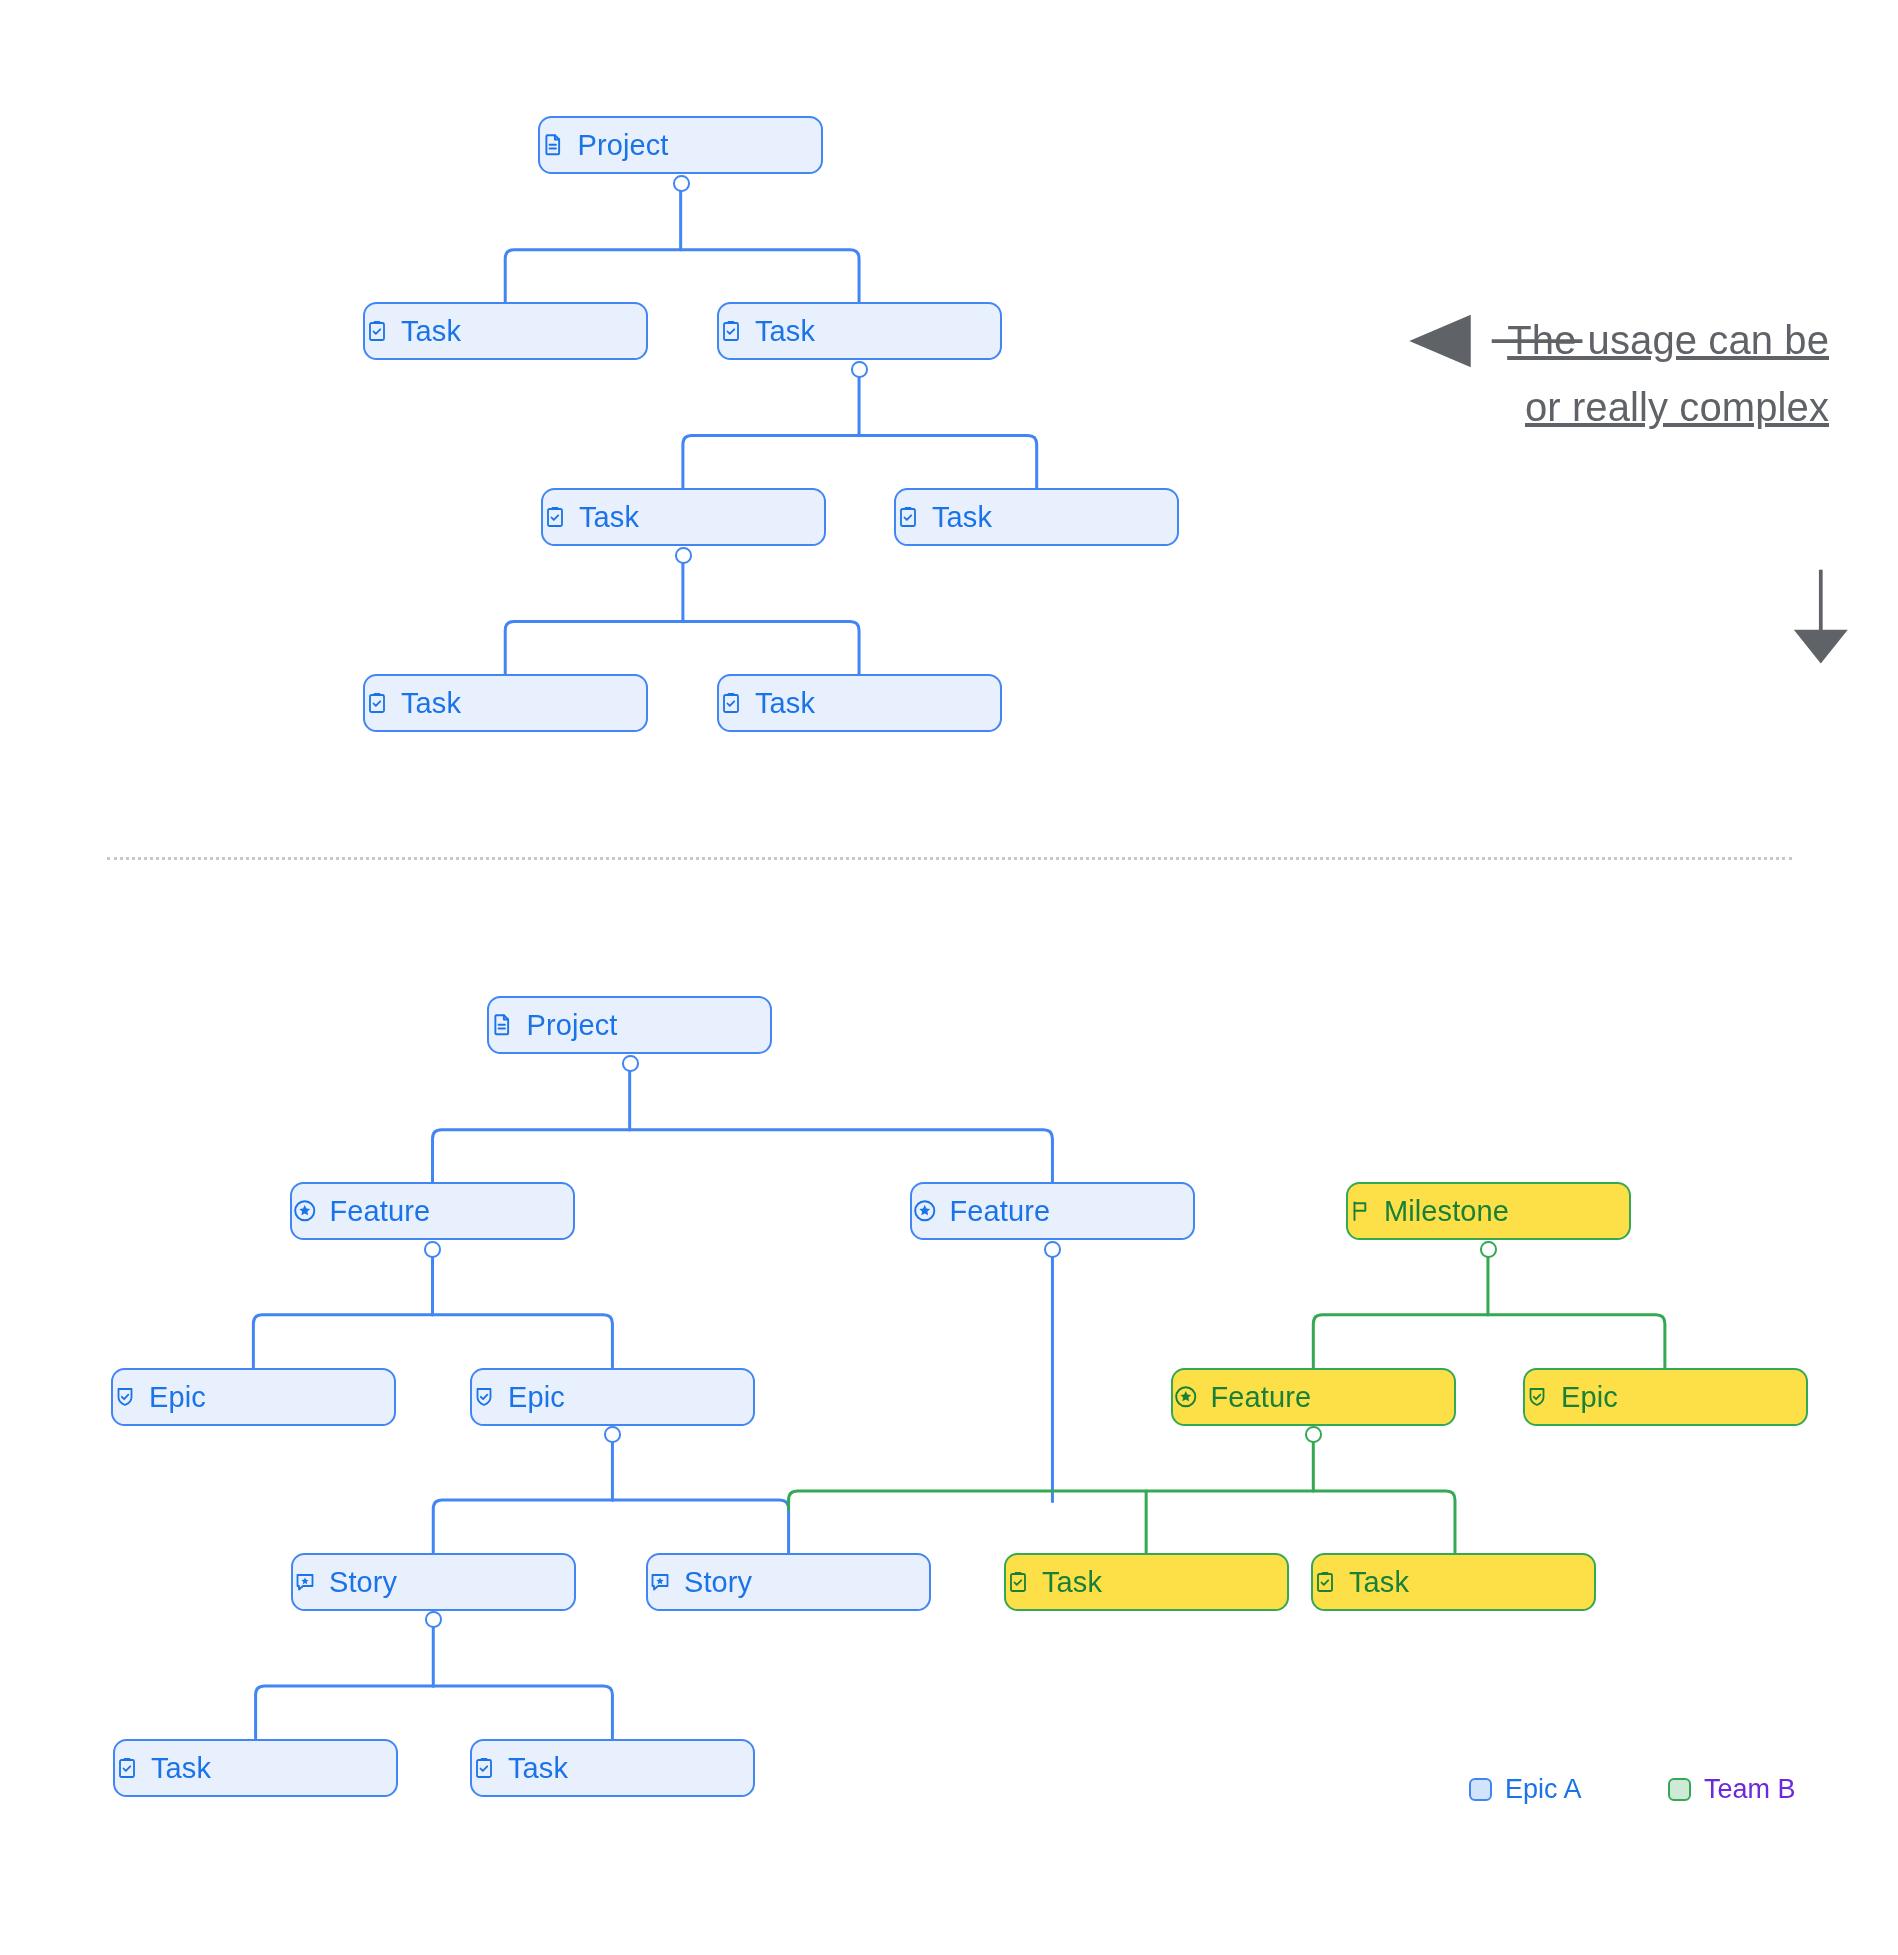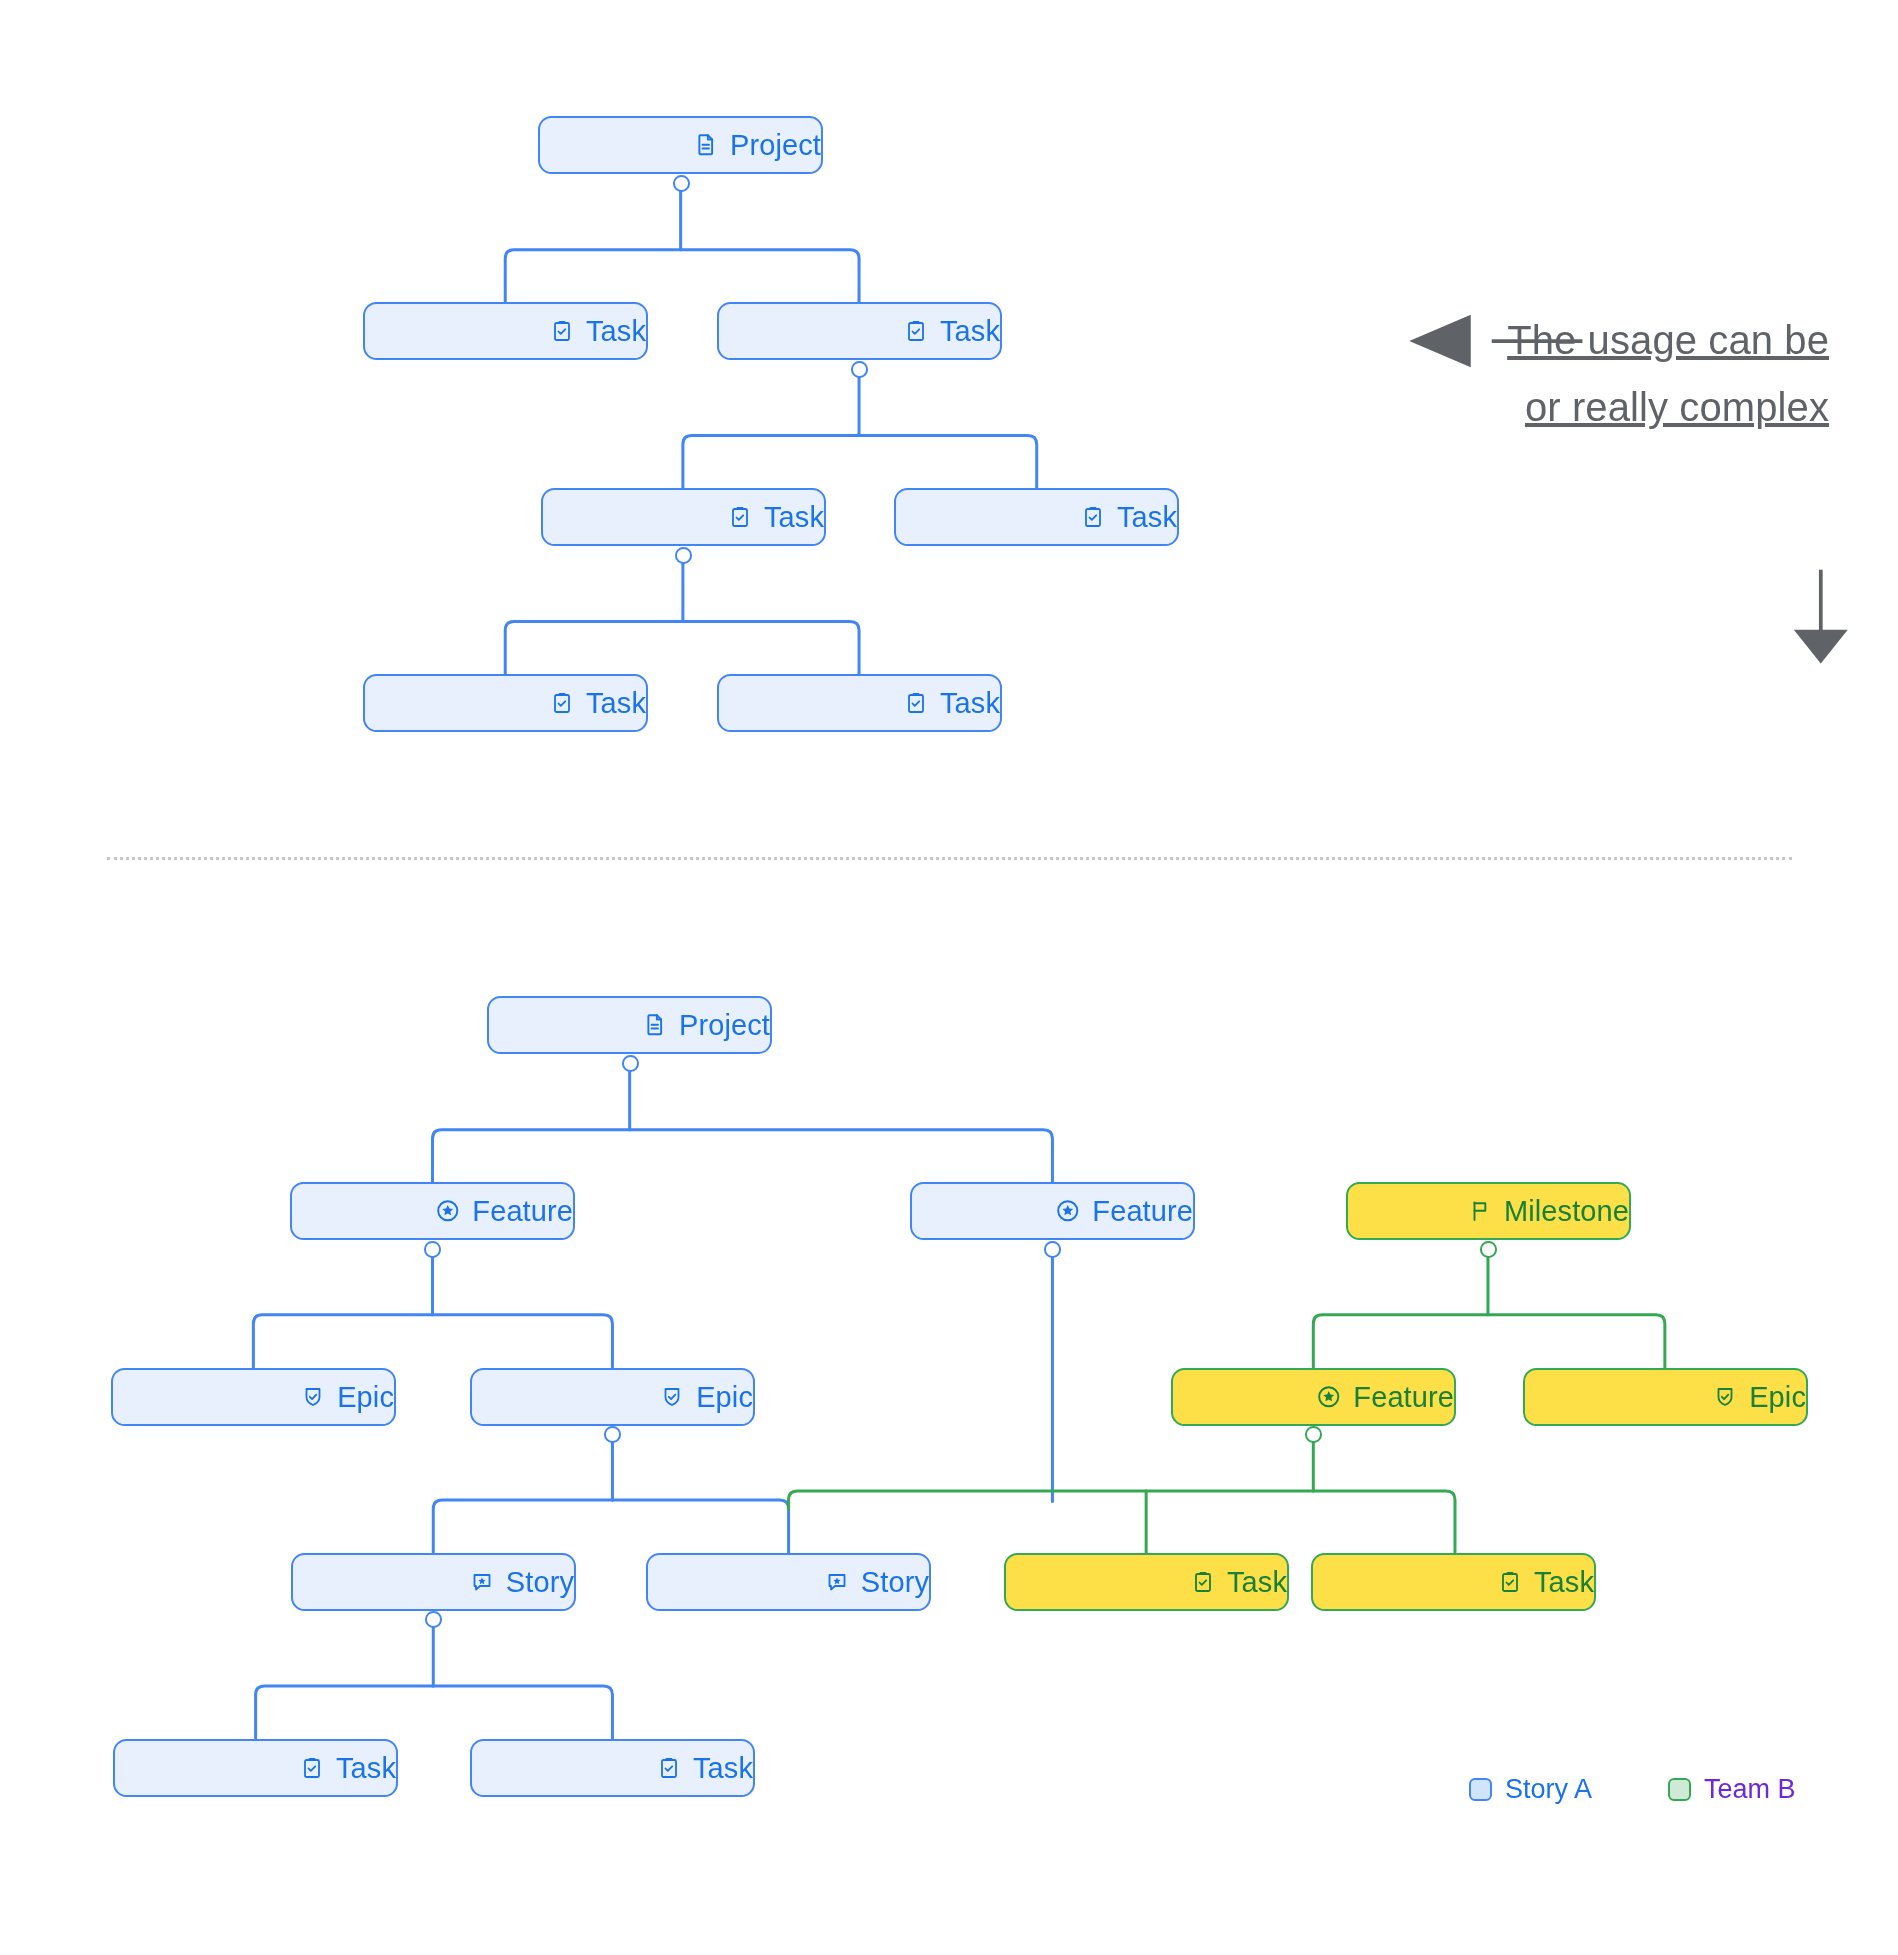--- a/index.html
+++ b/index.html
@@ -6,21 +6,21 @@
   body{
     width:1898px;height:1955px;position:relative;overflow:hidden;
     font-family:"Liberation Sans","DejaVu Sans",sans-serif;
     -webkit-font-smoothing:antialiased;
   }
   #canvas{position:absolute;left:0;top:0;width:1898px;height:1955px;}
   svg.links{position:absolute;left:0;top:0;width:1898px;height:1955px;pointer-events:none;}
 
   .node{
     position:absolute;box-sizing:border-box;
-    display:flex;align-items:center;justify-content:flex-end;gap:12px;
+    display:flex;align-items:center;justify-content:flex-start;gap:12px;
     border-radius:13.5px;border:2.2px solid;
     font-size:29px;letter-spacing:0.1px;white-space:nowrap;
   }
   .node .lbl{line-height:1;}
   .node svg{display:block;flex:0 0 auto;}
 
   .blue{background:#e8f0fe;border-color:#4285f4;color:#1a73e8;}
   .green{background:#fde047;border-color:#34a853;color:#188038;}
 
   .port{position:absolute;width:16.5px;height:16.5px;border-radius:50%;
@@ -340,21 +340,21 @@
   </div>
 
   <div class="note" style="left:1447px;top:313px;width:382px;">
     <span class="ln">The usage can be</span>
     <span class="gap"></span>
     <span class="ln">or really complex</span>
   </div>
 
   <div class="legend a" style="left:1469px;top:1774px;">
     <span class="swatch"></span>
-    <span>Story A</span>
+    <span>Epic A</span>
   </div>
   <div class="legend b" style="left:1668px;top:1774px;">
     <span class="swatch"></span>
     <span>Team B</span>
   </div>
 
 </div>
 
 
 </body></html>

